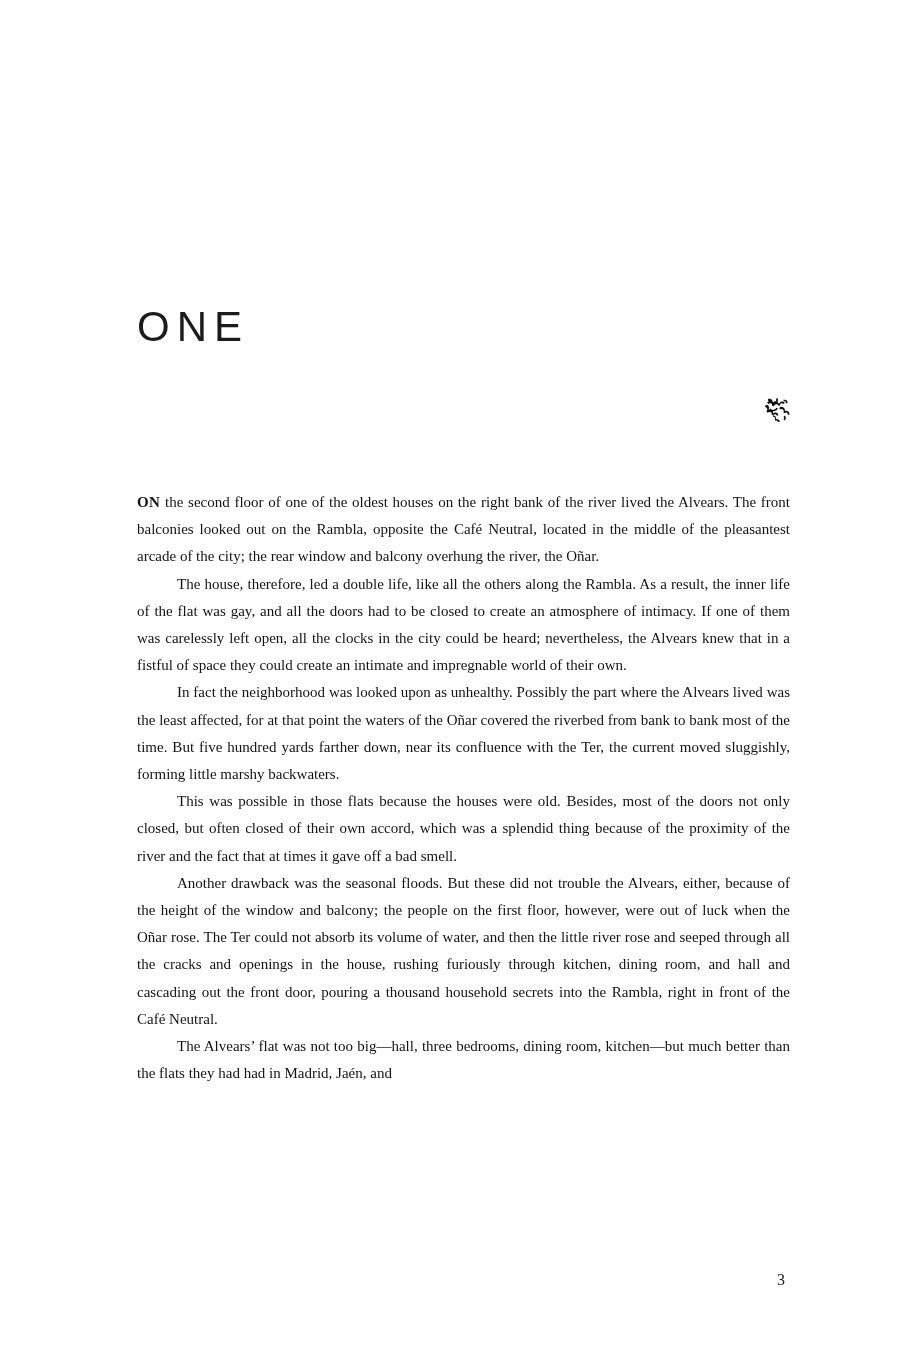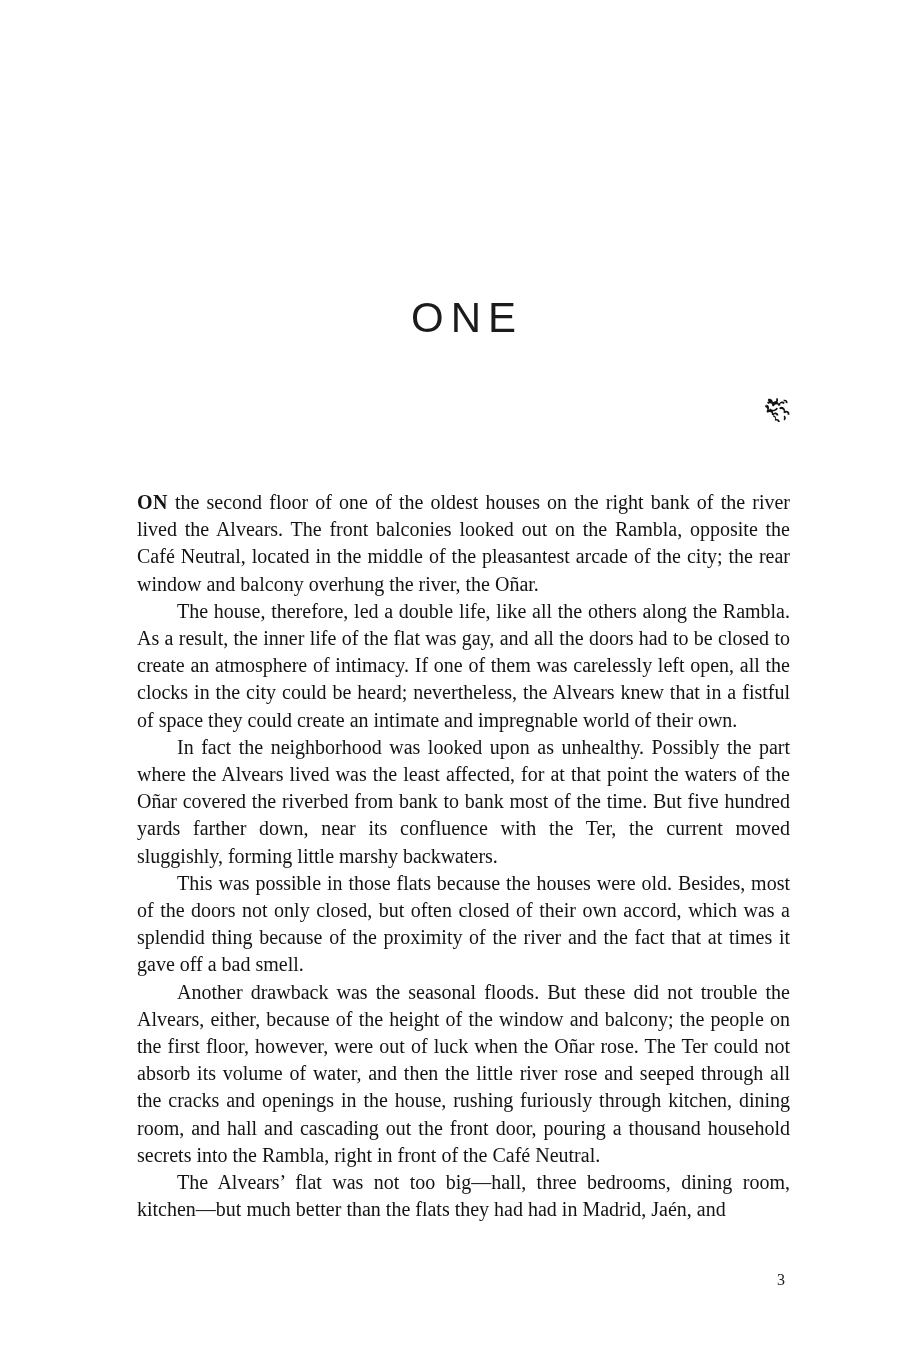--- a/index.html
+++ b/index.html
@@ -14,23 +14,23 @@
     height: 1350px;
     background: #ffffff;
     overflow: hidden;
     box-sizing: border-box;
   }
 
   
   .chapter-head {
     position: absolute;
     left: 137px;
-    top: 297px;
+    top: 306px;
     width: 653px;
-    text-align: center;
+    text-align: left;
   }
 
   .chapter-title {
     display: inline-block;
     font-family: "Liberation Sans", sans-serif;
     font-weight: 300;
     font-size: 42px;
     letter-spacing: 7px;
     color: #1b1b1b;
     line-height: 1;
@@ -61,21 +61,21 @@
     height: 26px;
   }
 
   
   .body-copy {
     position: absolute;
     left: 137px;
     top: 489px;
     width: 653px;
     font-family: "Liberation Serif", "DejaVu Serif", serif;
-    font-size: 20px;
+    font-size: 15px;
     line-height: 27.2px;
     color: #131313;
     text-align: justify;
     text-justify: inter-word;
     hyphens: manual;
     -webkit-hyphens: manual;
   }
 
   .body-copy p {
     margin: 0;

